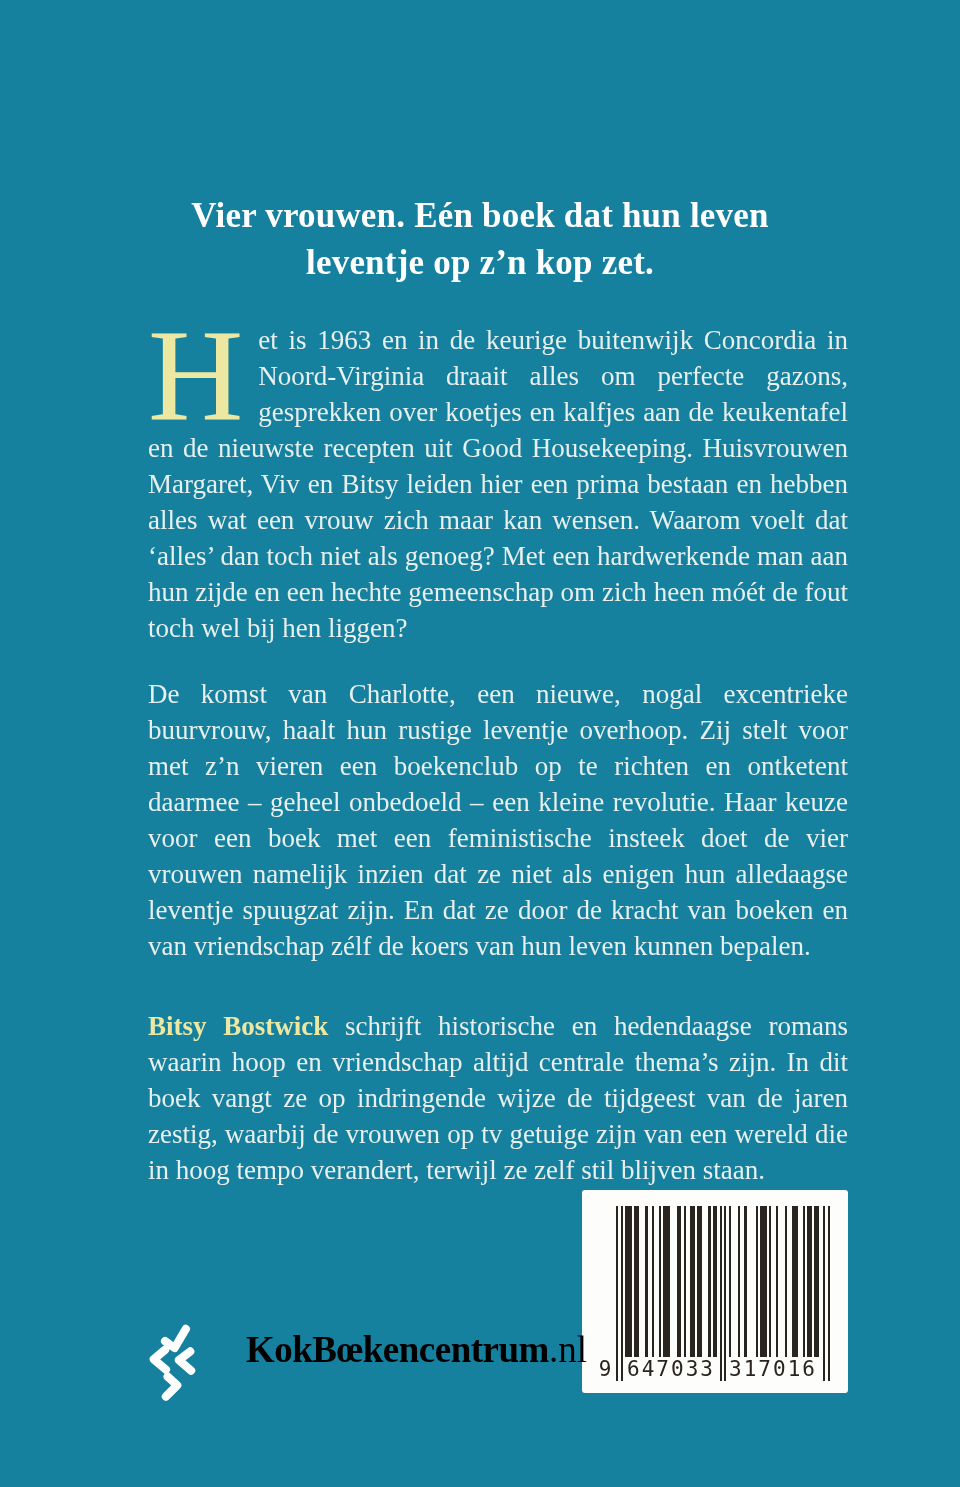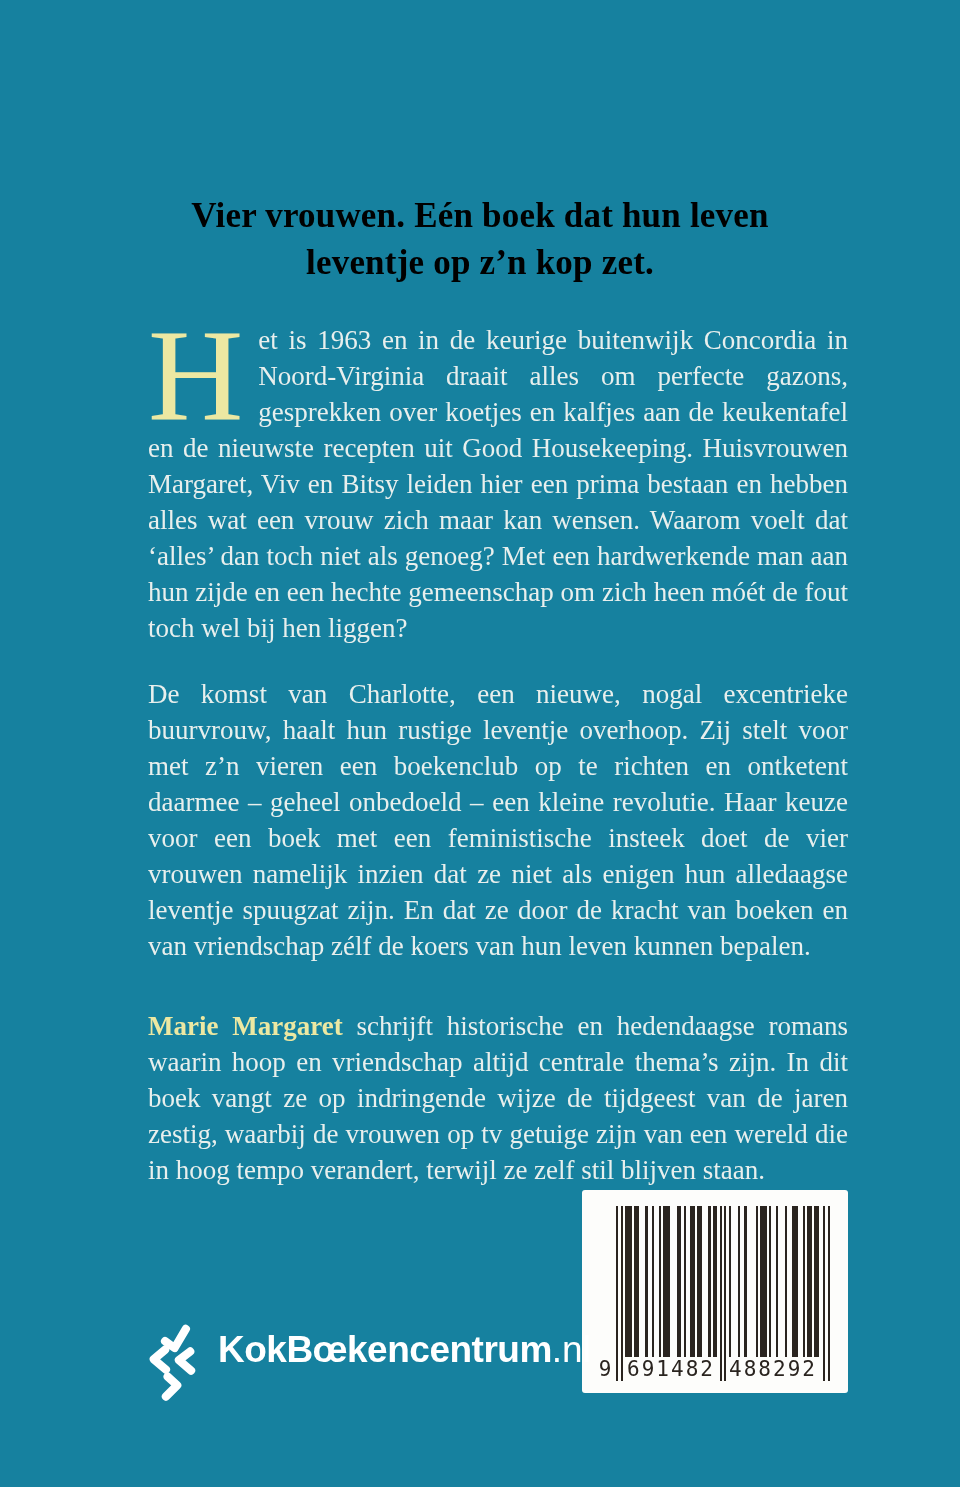--- a/index.html
+++ b/index.html
@@ -9,21 +9,21 @@
     width:960px; height:1487px;
     margin:0 auto;
     background:#16819F;
     overflow:hidden;
     font-family:"Liberation Serif", serif;
   }
   
   .headline {
     position:absolute; top:192px; left:0; width:960px;
     text-align:center;
-    color:#000000;
+    color:#ffffff;
     font-weight:bold;
     font-size:35px; line-height:47px;
     letter-spacing:0.2px;
   }
   
   .synopsis {
     position:absolute; top:322px; left:148px; width:700px;
     color:#E8EFED;
     font-size:27px; line-height:36px;
     text-align:justify;
@@ -71,43 +71,44 @@
     text-align:center;
     letter-spacing:2px;
   }
   .bc-first  { left:-4px; width:18px; letter-spacing:0; }
   .bc-left   { left:24px;  width:94px; }
   .bc-right  { left:126px; width:94px; }
   
   .publisher {
     position:absolute; left:146px; top:1318px;
     display:flex; align-items:flex-start;
-    color:#ffffff;
-    font-family:Liberation Sans, sans-serif;
+    color:#000000;
+    font-family:Liberation Serif, serif;
+    gap:28px;
   }
   .logo-mark { width:52px; height:82px; margin-top:2px; }
   .logo-text { margin-left:20px; margin-top:12px; }
   .logo-name { font-size:37px; line-height:40px; font-weight:bold; letter-spacing:-0.5px; }
   .logo-name .suffix { font-weight:normal; letter-spacing:0; }
   .logo-tagline { margin-top:3px; font-size:17px; font-weight:bold; letter-spacing:2.5px; }
 </style>
 </head>
 <body>
 
 <div class="page">
 
   <div class="headline">
     <div>Vier vrouwen. Eén boek dat hun leven</div>
     <div>leventje op z’n kop zet.</div>
   </div>
 
   <div class="synopsis">
     <p><span class="dropcap">H</span><span>et is 1963 en in de keurige buitenwijk Concordia in Noord-Virginia draait alles om perfecte gazons, gesprekken over koetjes en kalfjes aan de keukentafel en de nieuwste recepten uit Good Housekeeping. Huisvrouwen Margaret, Viv en Bitsy leiden hier een prima bestaan en hebben alles wat een vrouw zich maar kan wensen. Waarom voelt dat ‘alles’ dan toch niet als genoeg? Met een hardwerkende man aan hun zijde en een hechte gemeenschap om zich heen móét de fout toch wel bij hen liggen?</span></p>
     <p>De komst van Charlotte, een nieuwe, nogal excentrieke buurvrouw, haalt hun rustige leventje overhoop. Zij stelt voor met z’n vieren een boekenclub op te richten en ontketent daarmee – geheel onbedoeld – een kleine revolutie. Haar keuze voor een boek met een feministische insteek doet de vier vrouwen namelijk inzien dat ze niet als enigen hun alledaagse leventje spuugzat zijn. En dat ze door de kracht van boeken en van vriendschap zélf de koers van hun leven kunnen bepalen.</p>
-    <p class="author-par"><span class="author-name">Marie Margaret</span><span> schrijft historische en hedendaagse romans waarin hoop en vriendschap altijd centrale thema’s zijn. In dit boek vangt ze op indringende wijze de tijdgeest van de jaren zestig, waarbij de vrouwen op tv getuige zijn van een wereld die in hoog tempo verandert, terwijl ze zelf stil blijven staan.</span></p>
+    <p class="author-par"><span class="author-name">Bitsy Bostwick</span><span> schrijft historische en hedendaagse romans waarin hoop en vriendschap altijd centrale thema’s zijn. In dit boek vangt ze op indringende wijze de tijdgeest van de jaren zestig, waarbij de vrouwen op tv getuige zijn van een wereld die in hoog tempo verandert, terwijl ze zelf stil blijven staan.</span></p>
   </div>
 
   <div class="isbn-line">ISBN 9789029739702 • NUR 302</div>
 
   <div class="barcode-box">
     <div class="barcode-inner">
       <svg class="barcode-svg" viewBox="0 0 95 43" preserveAspectRatio="none" shape-rendering="crispEdges" xmlns="http://www.w3.org/2000/svg">
           <rect x="0" y="0" width="1" height="43"></rect>
           <rect x="2" y="0" width="1" height="43"></rect>
           <rect x="4" y="0" width="1" height="38"></rect>
@@ -148,22 +149,22 @@
           <rect x="80" y="0" width="1" height="38"></rect>
           <rect x="83" y="0" width="1" height="38"></rect>
           <rect x="85" y="0" width="1" height="38"></rect>
           <rect x="86" y="0" width="1" height="38"></rect>
           <rect x="88" y="0" width="1" height="38"></rect>
           <rect x="89" y="0" width="1" height="38"></rect>
           <rect x="92" y="0" width="1" height="43"></rect>
           <rect x="94" y="0" width="1" height="43"></rect>
         </svg>
       <span class="bc-digit bc-first">9</span>
-      <span class="bc-digit bc-left">691482</span>
-      <span class="bc-digit bc-right">488292</span>
+      <span class="bc-digit bc-left">647033</span>
+      <span class="bc-digit bc-right">317016</span>
     </div>
   </div>
 
   <div class="publisher">
     <svg class="logo-mark" viewBox="0 0 60 94" xmlns="http://www.w3.org/2000/svg" fill="none" stroke="#FFFFFF" stroke-width="9.5" stroke-linecap="round" stroke-linejoin="round">
       <path d="M22 24 L33 32 L46 10"></path>
       <path d="M22 34 L9 45 L23 57"></path>
       <path d="M51 36 L38 46 L52 58"></path>
       <path d="M25 65 L36 75 L23 88"></path>
     </svg>

